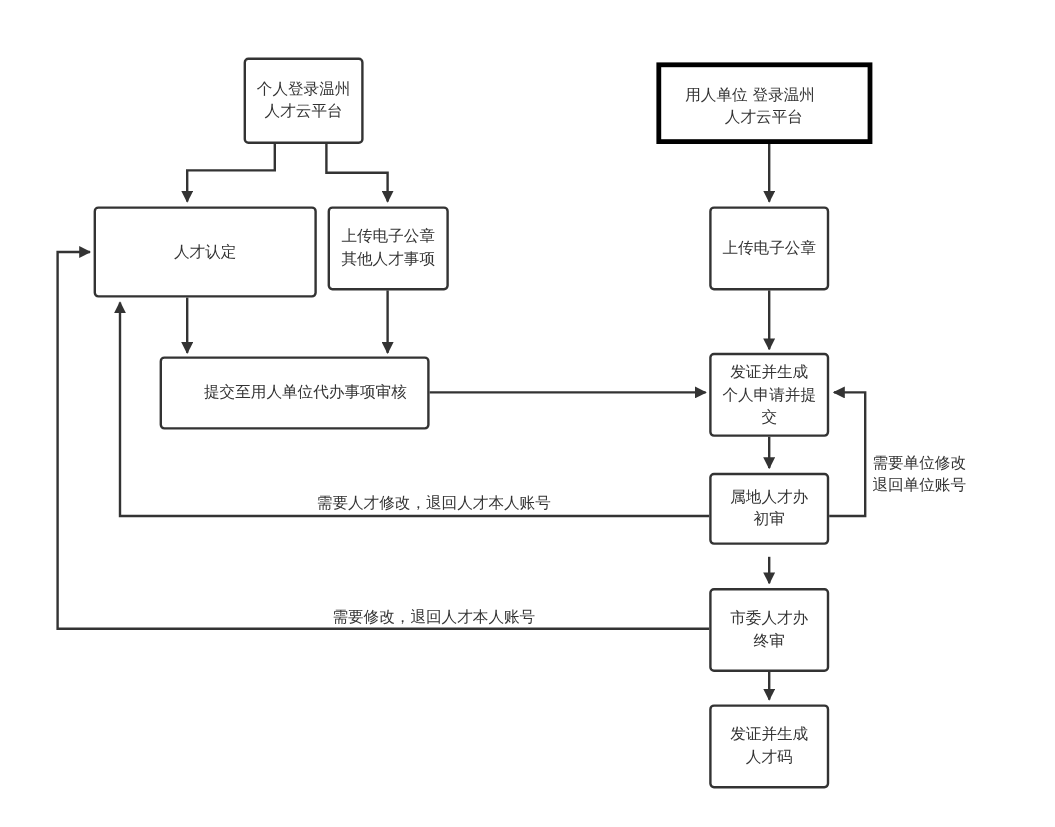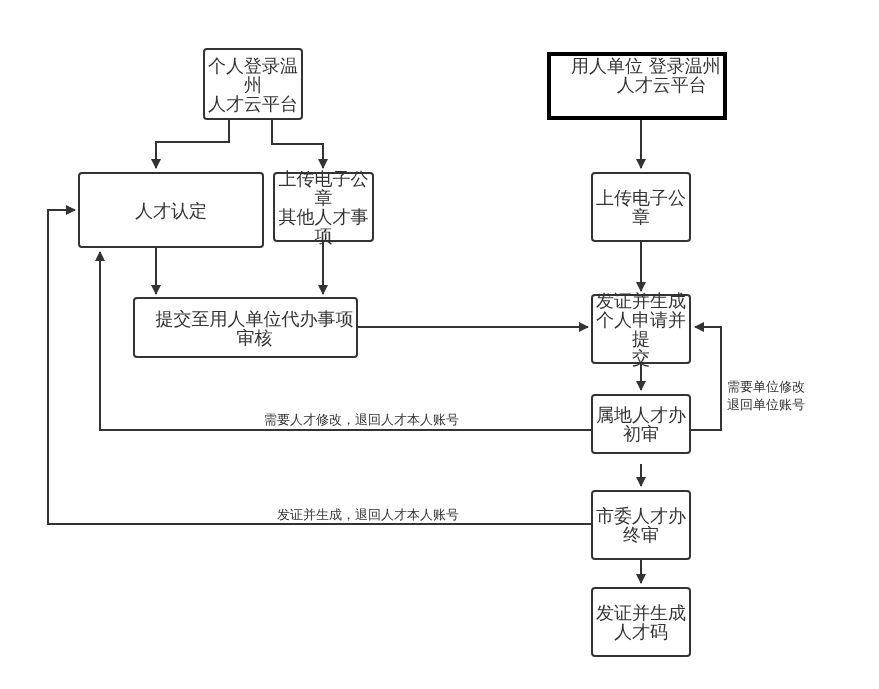--- a/index.html
+++ b/index.html
@@ -1,21 +1,21 @@
 <!DOCTYPE html>
 <html><head>
   <meta charset="utf-8">
   <style>
     html, body { margin: 0; padding: 0; background: #ffffff; }
     body { width: 879px; height: 689px; position: relative; overflow: hidden;
            font-family: "DejaVu Sans", "Liberation Sans", sans-serif; color: #333333; }
     #canvas { position: absolute; left: 0; top: 0; width: 879px; height: 689px; }
     .node { position: absolute; box-sizing: border-box; border: 2px solid #333333;
             border-radius: 4px; background: #ffffff; display: flex; align-items: center;
-            justify-content: center; text-align: center; font-size: 18px; line-height: 19px;
+            justify-content: center; text-align: center; font-size: 13px; line-height: 19px;
             white-space: pre-line; color: #333333; }
     .node.thick { border: 4px solid #000000; border-radius: 0; }
     .label { position: absolute; font-size: 13px; line-height: 18px; white-space: pre-line; color: #333333; }
   </style>
 </head>
 <body>
 
 <svg id="canvas" width="879" height="689" viewBox="0 0 879 689">
   <defs>
     <marker id="arr" markerWidth="10" markerHeight="10" refX="9" refY="5" orient="auto" markerUnits="userSpaceOnUse">
@@ -50,35 +50,35 @@
 
     <path d="M641,560 V583" marker-end="url(#arr)"></path>
   </g>
 </svg>
 
 <div class="node" style="left:203px;top:48px;width:100px;height:72px;">
   <span>个人登录温州
 人才云平台</span>
 </div>
 
-<div class="node thick" style="left:547px;top:52px;width:180px;height:68px;justify-content:flex-start;padding-left:20px;text-align:left;align-items:flex-start;padding-top:0;">
+<div class="node thick" style="left:547px;top:52px;width:180px;height:68px;justify-content:flex-start;padding-left:20px;text-align:left;align-items:flex-start;padding-top:14px;">
   <span style="white-space:pre;">用人单位 登录温州
         人才云平台</span>
 </div>
 
 <div class="node" style="left:78px;top:172px;width:186px;height:76px;">
   <span>人才认定</span>
 </div>
 
 <div class="node" style="left:273px;top:172px;width:101px;height:70px;">
   <span>上传电子公章
 其他人才事项</span>
 </div>
 
-<div class="node" style="left:133px;top:297px;width:225px;height:61px;justify-content:flex-end;padding-left:18px;">
+<div class="node" style="left:133px;top:297px;width:225px;height:61px;justify-content:center;padding-left:18px;">
   <span>提交至用人单位代办事项审核</span>
 </div>
 
 <div class="node" style="left:591px;top:172px;width:100px;height:70px;text-align:center;">
   <span>上传电子公章</span>
 </div>
 
 <div class="node" style="left:591px;top:294px;width:100px;height:70px;">
   <span>发证并生成
 个人申请并提
@@ -98,13 +98,13 @@
 <div class="node" style="left:591px;top:587px;width:100px;height:70px;">
   <span>发证并生成
 人才码</span>
 </div>
 
 <div class="label" style="left:727px;top:378px;">需要单位修改
 退回单位账号</div>
 
 <div class="label" style="left:264px;top:411px;">需要人才修改，退回人才本人账号</div>
 
-<div class="label" style="left:277px;top:506px;">发证并生成，退回人才本人账号</div>
+<div class="label" style="left:277px;top:506px;">需要修改，退回人才本人账号</div>
 
 </body></html>

